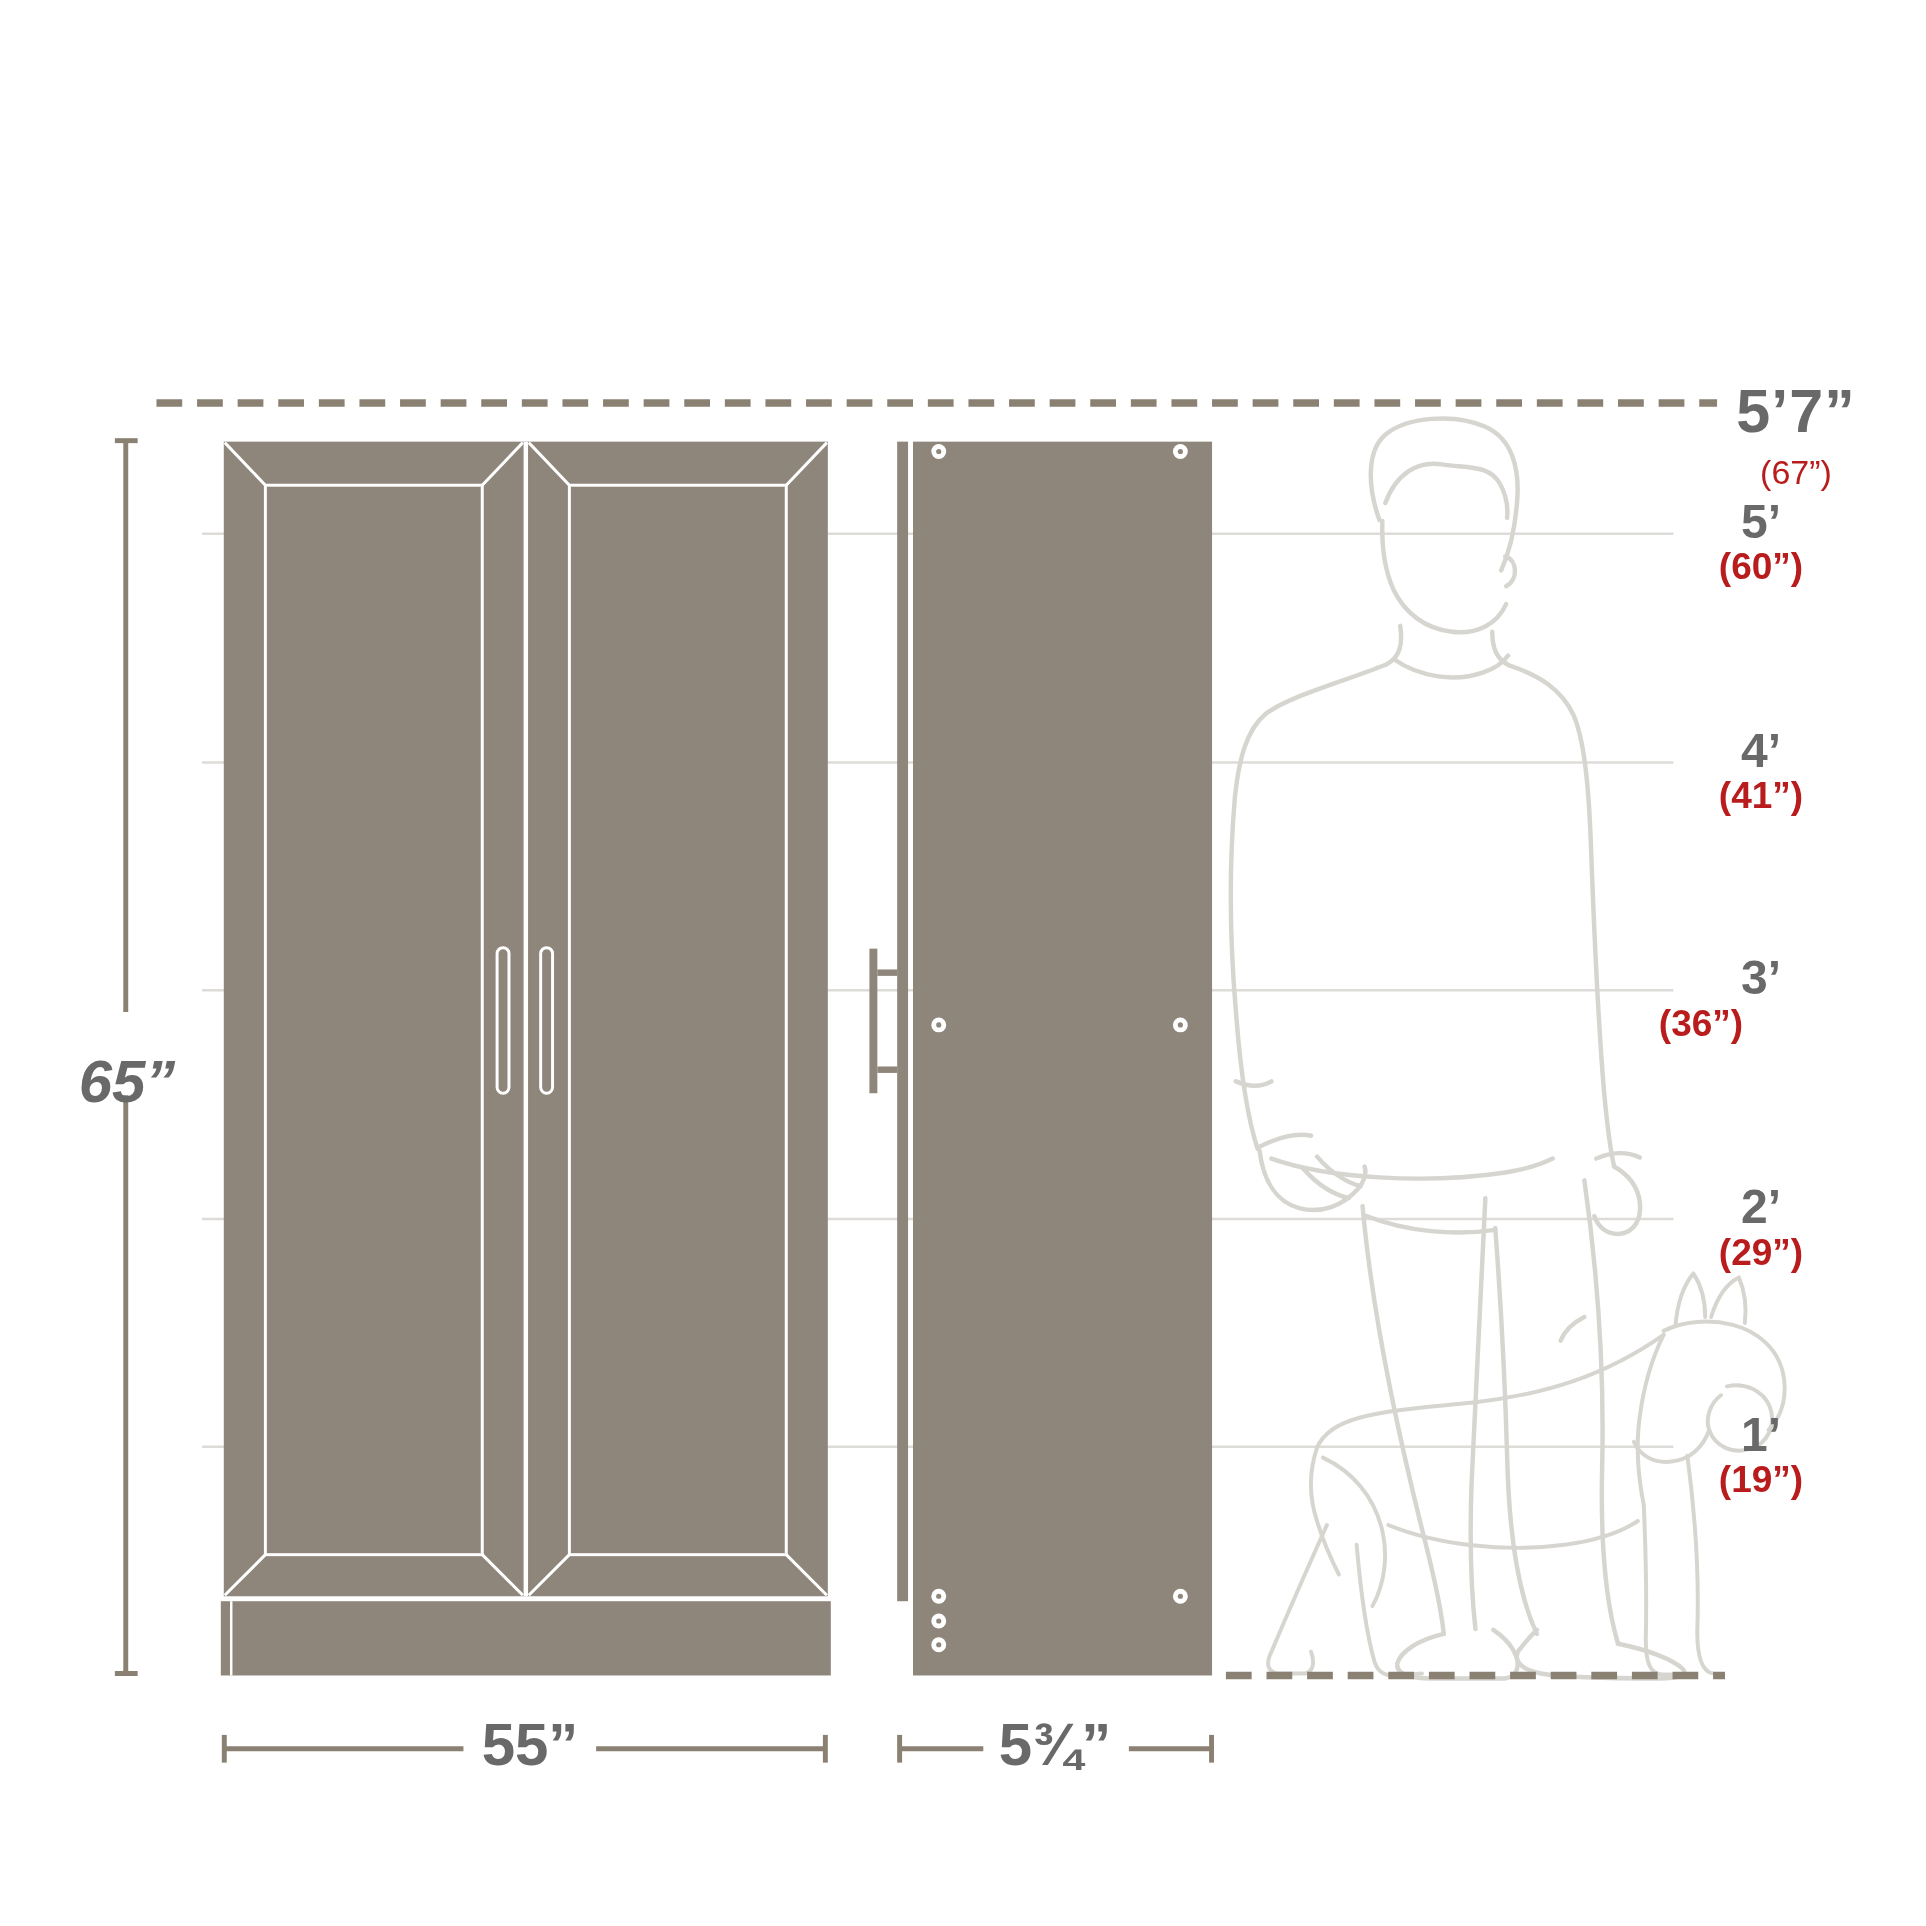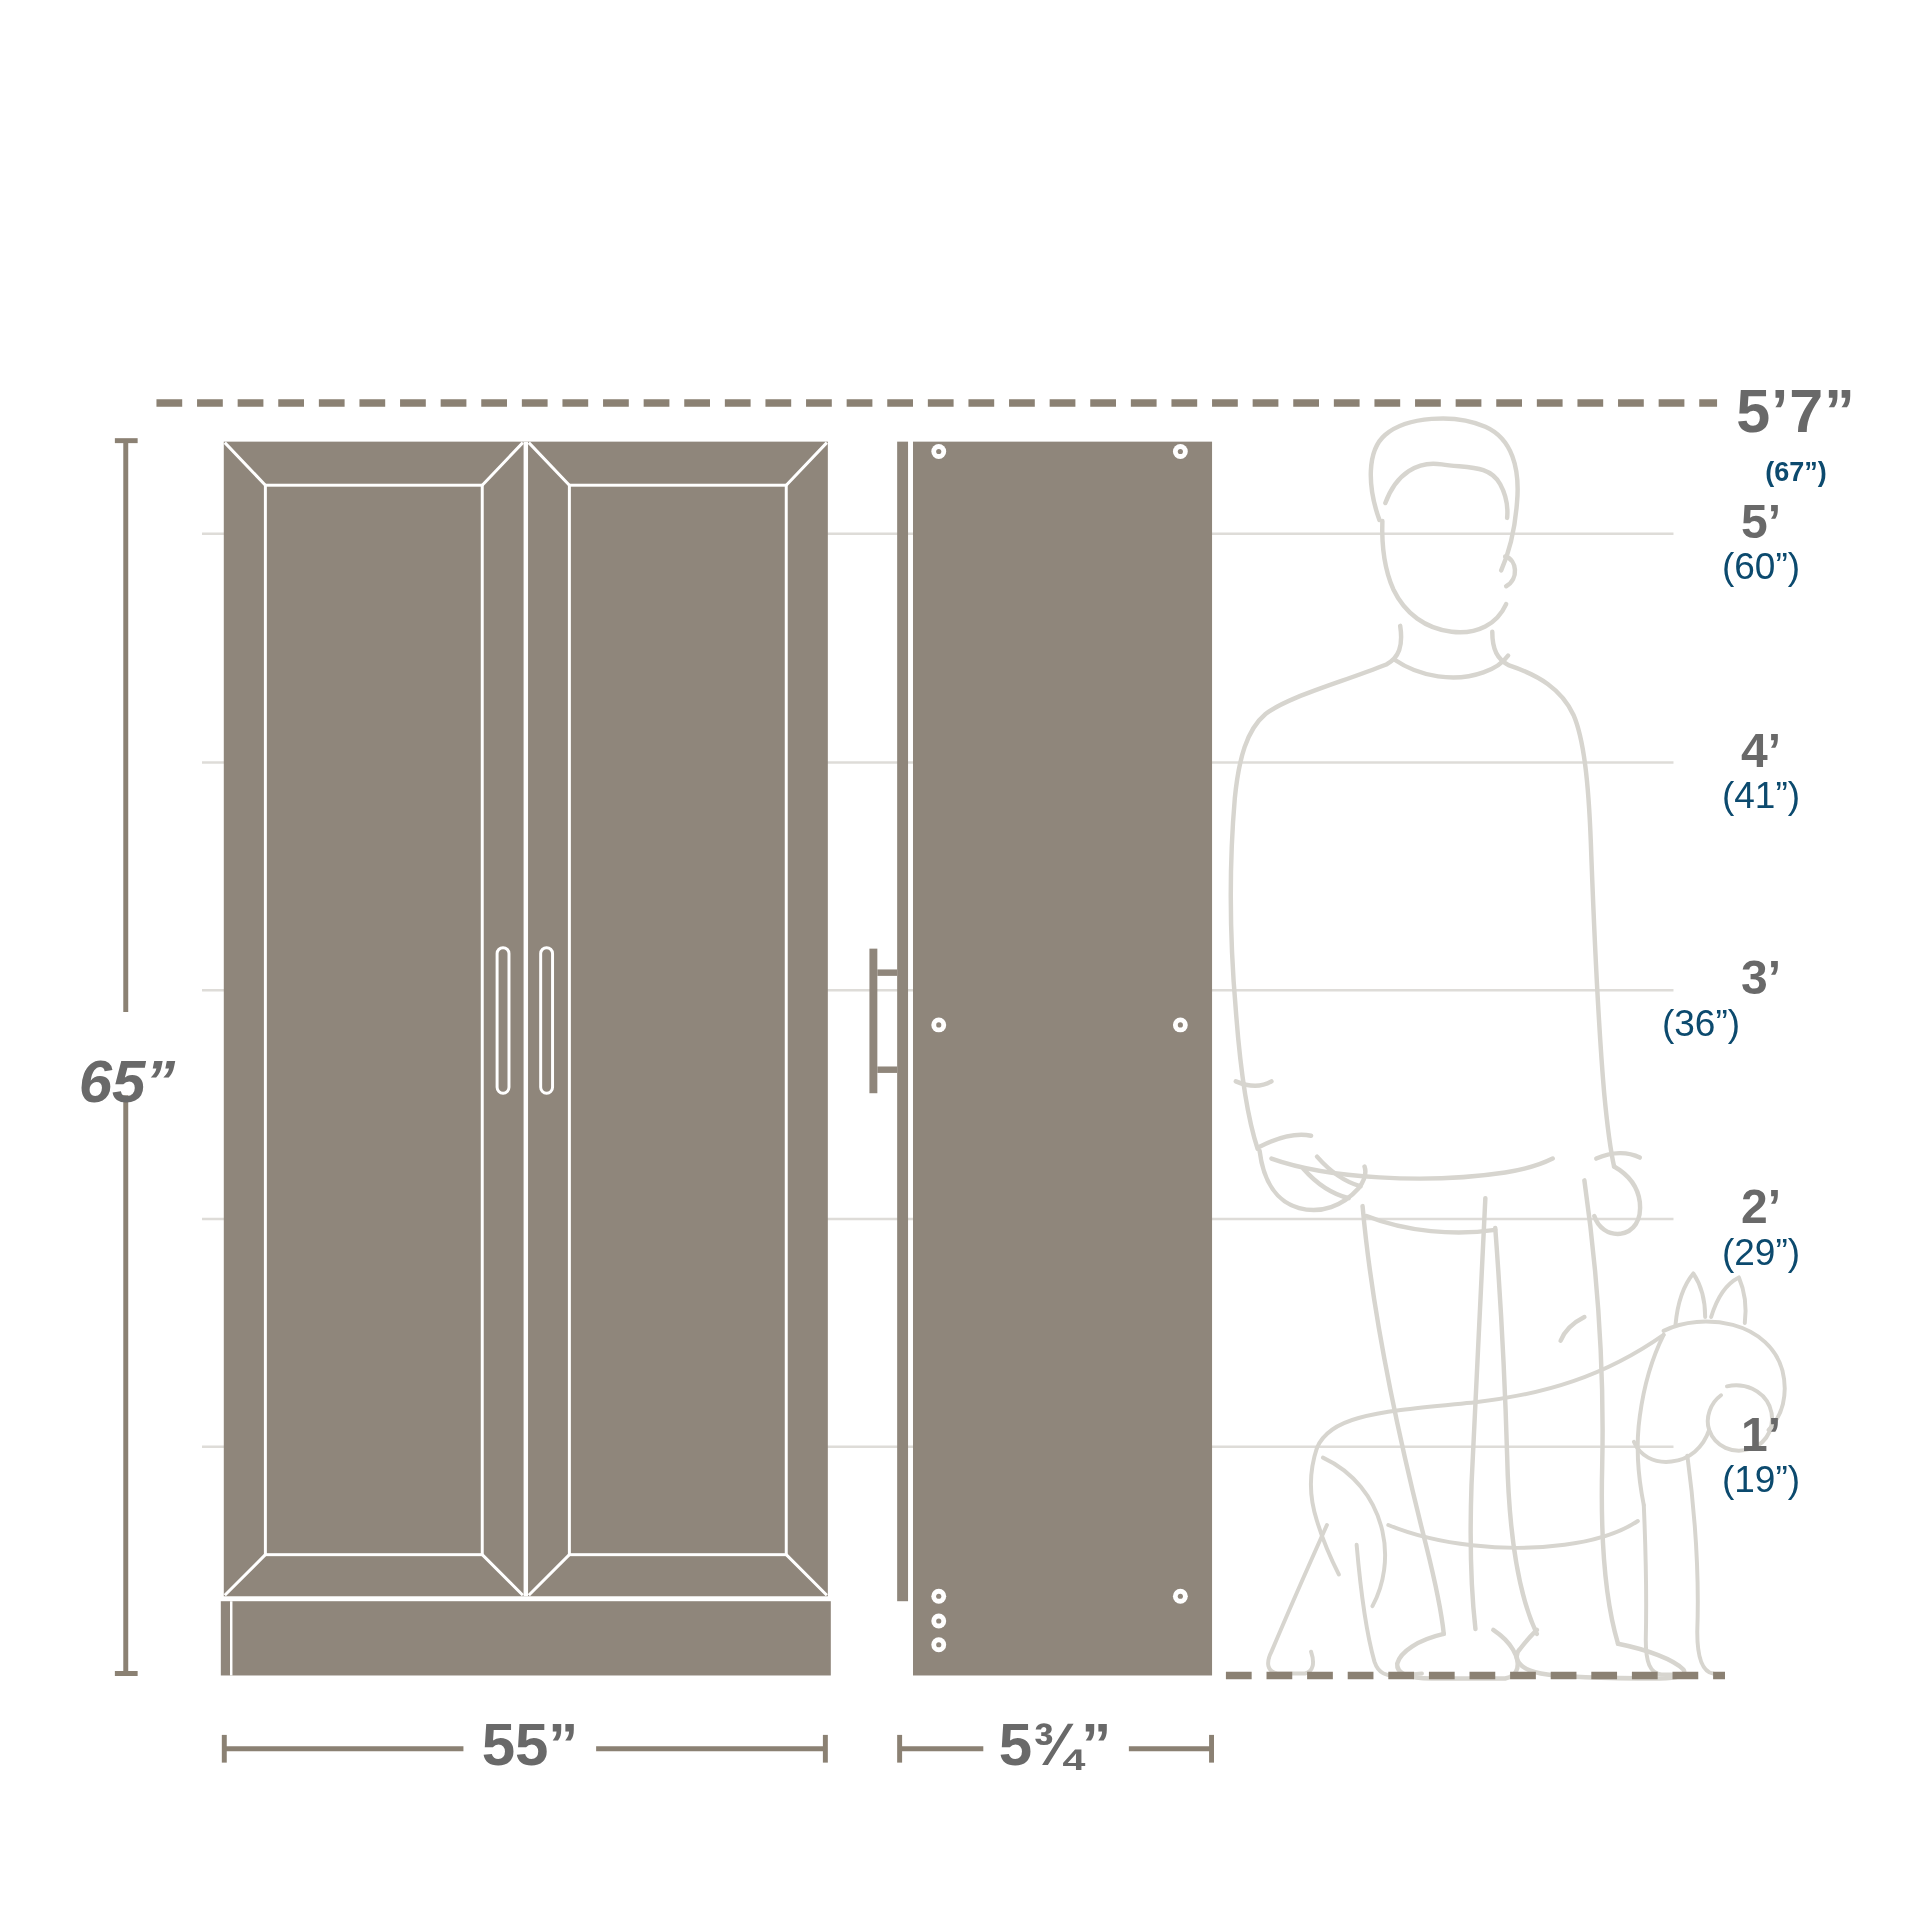--- a/index.html
+++ b/index.html
@@ -12,23 +12,23 @@
   }
   .layer{position:absolute;left:0;top:0;}
   .lbl{
     position:absolute;
     color:#696969;
     text-align:center;
     white-space:nowrap;
     user-select:none;
   }
   .lbl-big{font-size:61px;line-height:61px;font-weight:bold;letter-spacing:1px;}
-  .lbl-paren{font-size:27px;line-height:40px;font-weight:700;color:#0c4a6e;}
+  .lbl-paren{font-size:34px;line-height:40px;font-weight:400;color:#b91c1c;}
   .lbl-feet{font-size:48px;line-height:48px;font-weight:bold;}
-  .lbl-inch{font-size:37px;line-height:37px;font-weight:400;color:#0c4a6e;}
+  .lbl-inch{font-size:37px;line-height:37px;font-weight:700;color:#b91c1c;}
   .lbl-dim{font-size:60px;line-height:60px;font-weight:bold;}
   .frac{font-size:0.98em;}
 </style>
 </head>
 <body>
 
 <div class="canvas">
 
   <svg class="layer" width="1927" height="1927" viewBox="0 0 1946 1946">
 

